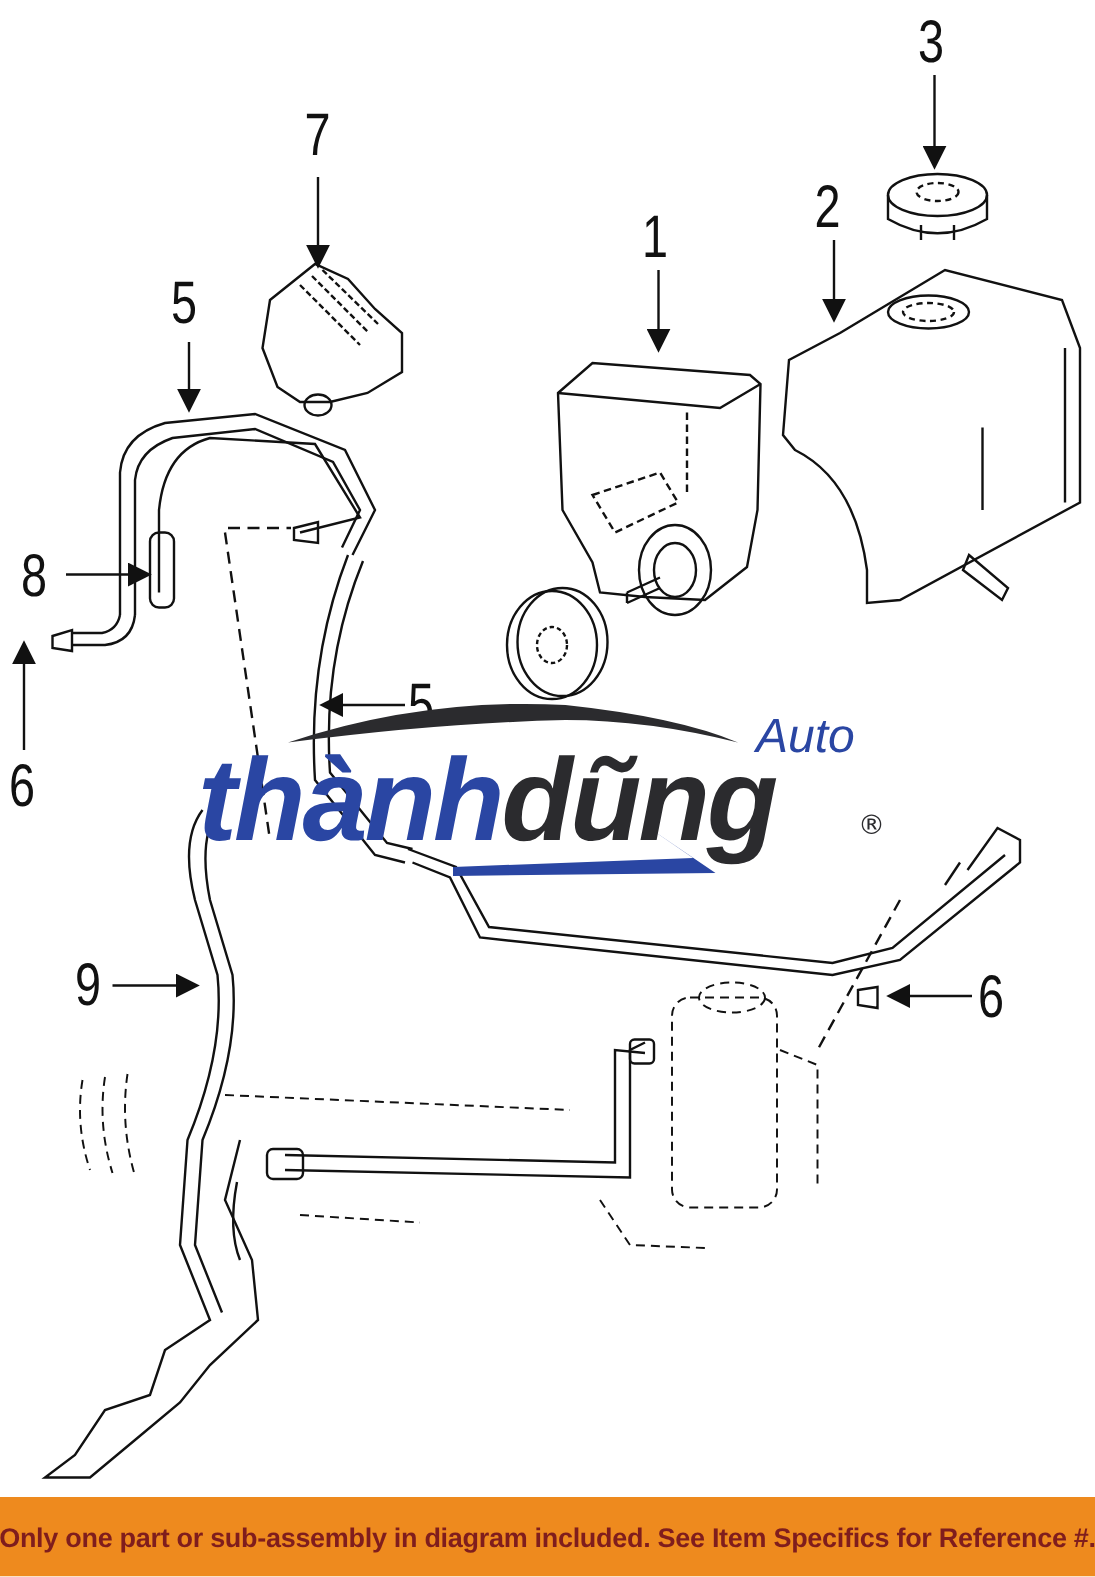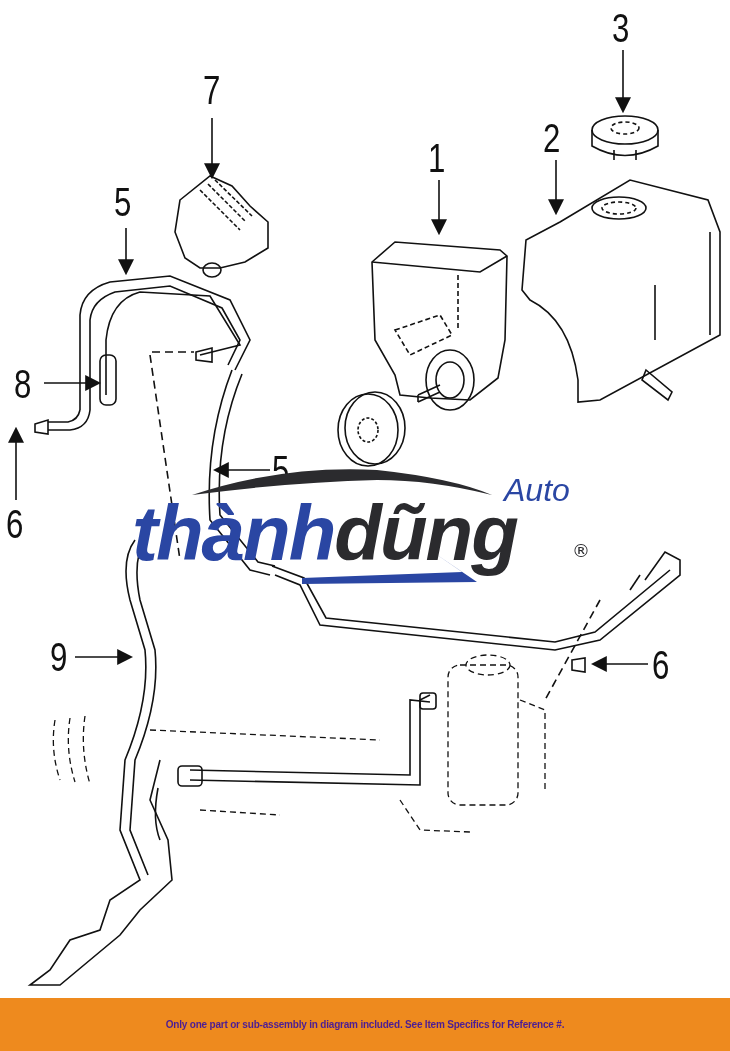--- a/index.html
+++ b/index.html
@@ -6,21 +6,21 @@
   body { width: 730px; height: 1051px; position: relative; overflow: hidden; font-family: "Liberation Sans", sans-serif; }
   #diagram { position: absolute; left: 0; top: 0; width: 730px; height: 998px; }
   .callout { position: absolute; font-family: "Liberation Sans", sans-serif; font-size: 40px; font-weight: normal; color: #111; transform: scaleX(0.78); transform-origin: left top; line-height: 1; }
   .logo { position: absolute; left: 132px; top: 490px; width: 470px; height: 100px; }
   .logo-main { position: absolute; left: 0; top: 4px; font-family: "Liberation Sans", sans-serif; font-weight: bold; font-style: italic; font-size: 78px; letter-spacing: -2px; line-height: 1; white-space: nowrap; }
   .logo-thanh { color: #2a46a3; }
   .logo-dung { color: #2b2b2e; }
   .logo-auto { position: absolute; left: 372px; top: -18px; font-family: "Liberation Sans", sans-serif; font-style: italic; font-size: 32px; color: #2a46a3; }
   .logo-reg { position: absolute; left: 440px; top: 50px; font-size: 18px; color: #2b2b2e; font-family: "DejaVu Sans", sans-serif; }
   .banner { position: absolute; left: 0; top: 998px; width: 730px; height: 53px; background: #ee8a1e; display: flex; flex-direction: column; justify-content: center; align-items: center; }
-  .banner-line { font-family: "Liberation Sans", sans-serif; font-weight: bold; font-size: 10px; color: #4c1d95; line-height: 22px; white-space: nowrap; letter-spacing: -0.2px; }
+  .banner-line { font-family: "Liberation Sans", sans-serif; font-weight: bold; font-size: 18px; color: #7f1d1d; line-height: 22px; white-space: nowrap; letter-spacing: -0.2px; }
 </style>
 </head>
 <body>
 
 <svg id="diagram" viewBox="0 0 730 998" xmlns="http://www.w3.org/2000/svg">
   <defs>
     <marker id="ah" markerWidth="10" markerHeight="10" refX="8" refY="5" orient="auto">
       <path d="M0,0 L10,5 L0,10 z" fill="#111"></path>
     </marker>
   </defs>

